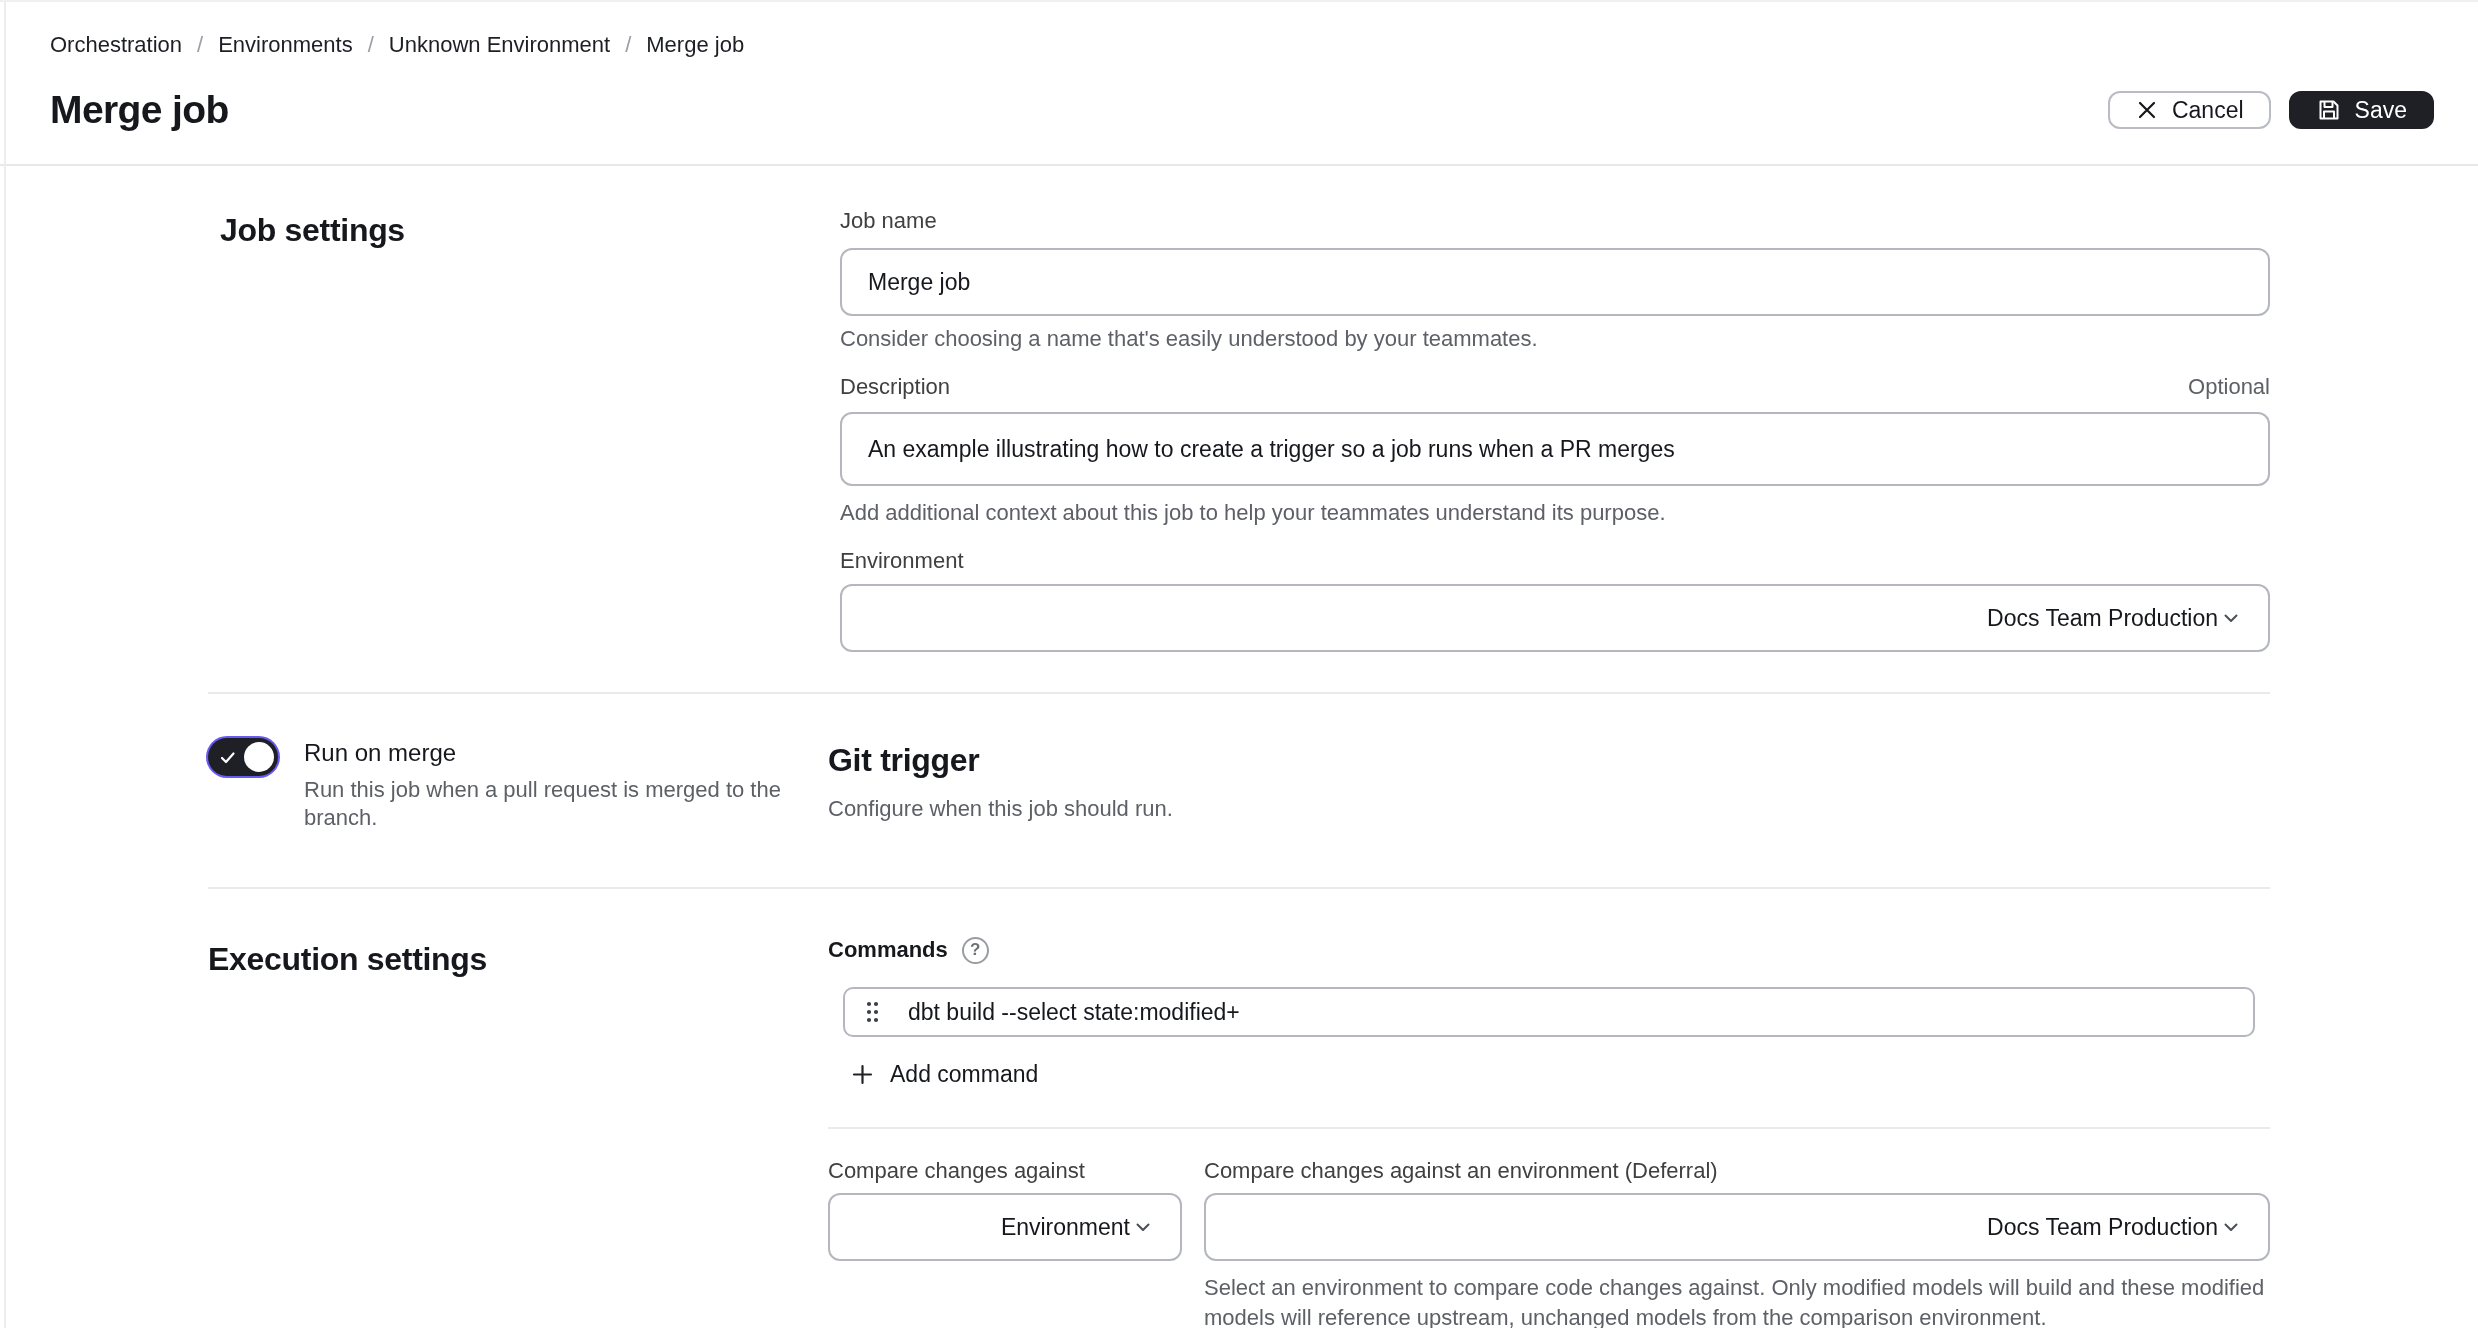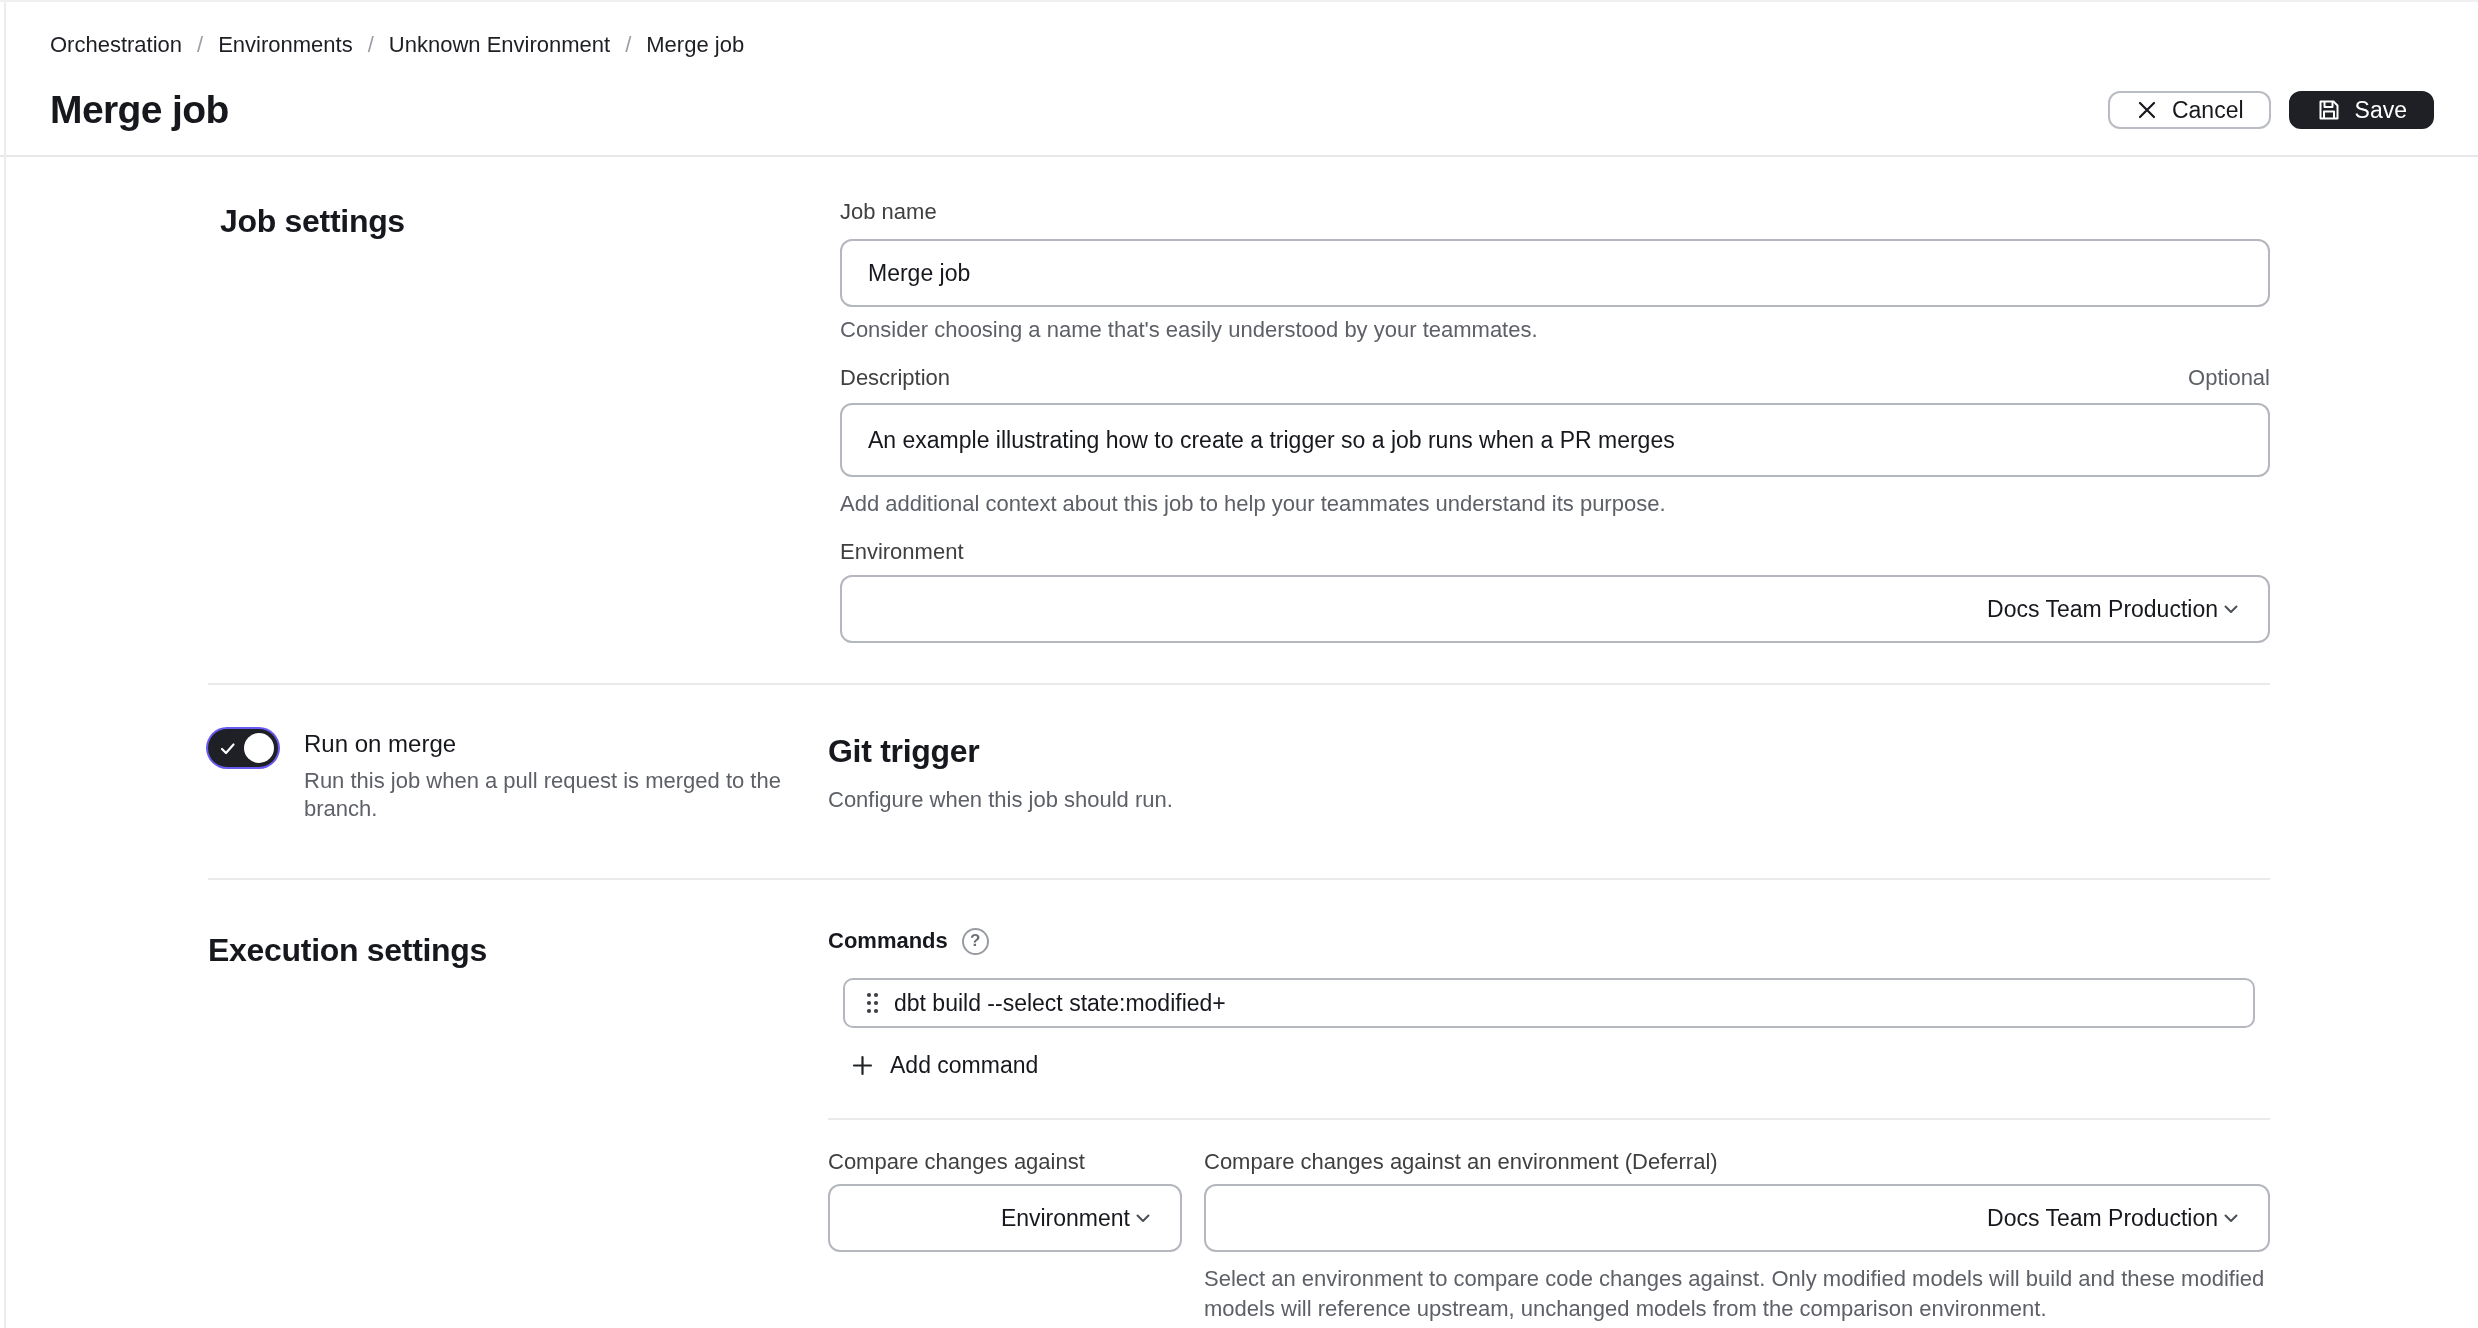--- a/index.html
+++ b/index.html
@@ -11,21 +11,21 @@
     font-family: "Liberation Sans", "DejaVu Sans", sans-serif;
     overflow: hidden;
     border-top: 2px solid #eef0f1;
   }
   .edge-line {
     position: absolute; left: 4px; top: 0; bottom: 0; width: 2px;
     background: #eceded;
   }
 
   
-  header { padding: 30px 44px 17px 50px; border-bottom: 2px solid #e7e8ea; }
+  header { padding: 30px 44px 26px 50px; border-bottom: 2px solid #e7e8ea; }
   .breadcrumb { display: flex; align-items: center; gap: 15px; font-size: 22px; line-height: 26px; margin-bottom: 24px; font-weight: 500; }
   .breadcrumb a { color: #1d1f24; text-decoration: none; cursor: pointer; }
   .breadcrumb .crumb-current { color: #1d1f24; font-weight: 500; }
   .breadcrumb .sep { color: #9a9ea5; font-weight: 400; }
   .title-row { display: flex; align-items: center; justify-content: space-between; height: 56px; }
   h1 { font-size: 39px; font-weight: 700; letter-spacing: -0.6px; }
   .actions { display: flex; gap: 18px; }
   .btn { display: inline-flex; align-items: center; gap: 13px; height: 38px; padding: 0 25px; border-radius: 12px; font-size: 23px; font-weight: 500; font-family: inherit; cursor: pointer; }
   .btn-ghost { background: #fff; border: 2px solid #b9bcc2; color: #16181d; }
   .btn-primary { background: #1e2025; border: 2px solid #1e2025; color: #fff; }
@@ -59,21 +59,21 @@
   .toggle .knob { position: absolute; right: 4px; top: 4px; width: 30px; height: 30px; border-radius: 50%; background: #fff; }
   .toggle svg { position: absolute; left: 10px; top: 10px; }
   .toggle-label { font-size: 24px; font-weight: 500; line-height: 34px; }
   .toggle-desc { font-size: 22px; color: #5d6067; line-height: 28px; margin-top: 6px; }
 
   
   .sect3 { padding-top: 46px; padding-bottom: 20px; }
   .commands-label-row { display: flex; align-items: center; gap: 14px; margin-bottom: 22px; }
   .commands-label { font-size: 22px; font-weight: 600; line-height: 30px; }
   .q-icon { width: 27px; height: 27px; border: 2px solid #989ca3; border-radius: 50%; color: #6d7077; font-size: 17px; font-weight: 600; display: inline-flex; align-items: center; justify-content: center; cursor: pointer; }
-  .command-row { margin: 0 15px; height: 50px; border: 2px solid #b4b7bd; border-radius: 10px; display: flex; align-items: center; gap: 14px; padding: 0 20px; font-size: 23px; cursor: text; }
+  .command-row { margin: 0 15px; height: 50px; border: 2px solid #b4b7bd; border-radius: 10px; display: flex; align-items: center; gap: 28px; padding: 0 20px; font-size: 23px; cursor: text; }
   .drag-handle { display: block; cursor: grab; }
   .add-command { display: inline-flex; align-items: center; gap: 15px; margin: 24px 0 0 22px; background: none; border: none; font-family: inherit; font-size: 23px; font-weight: 500; color: #16181d; cursor: pointer; }
   .divider-inner { border: none; border-top: 2px solid #e9eaec; margin-top: 36px; }
   .compare-grid { display: grid; grid-template-columns: 354px 1066px; gap: 22px; margin-top: 28px; }
   .compare-grid .field-label { line-height: 28px; }
   .help-wide { line-height: 30px; margin-top: 12px; }
 </style>
 </head>
 <body>
 

